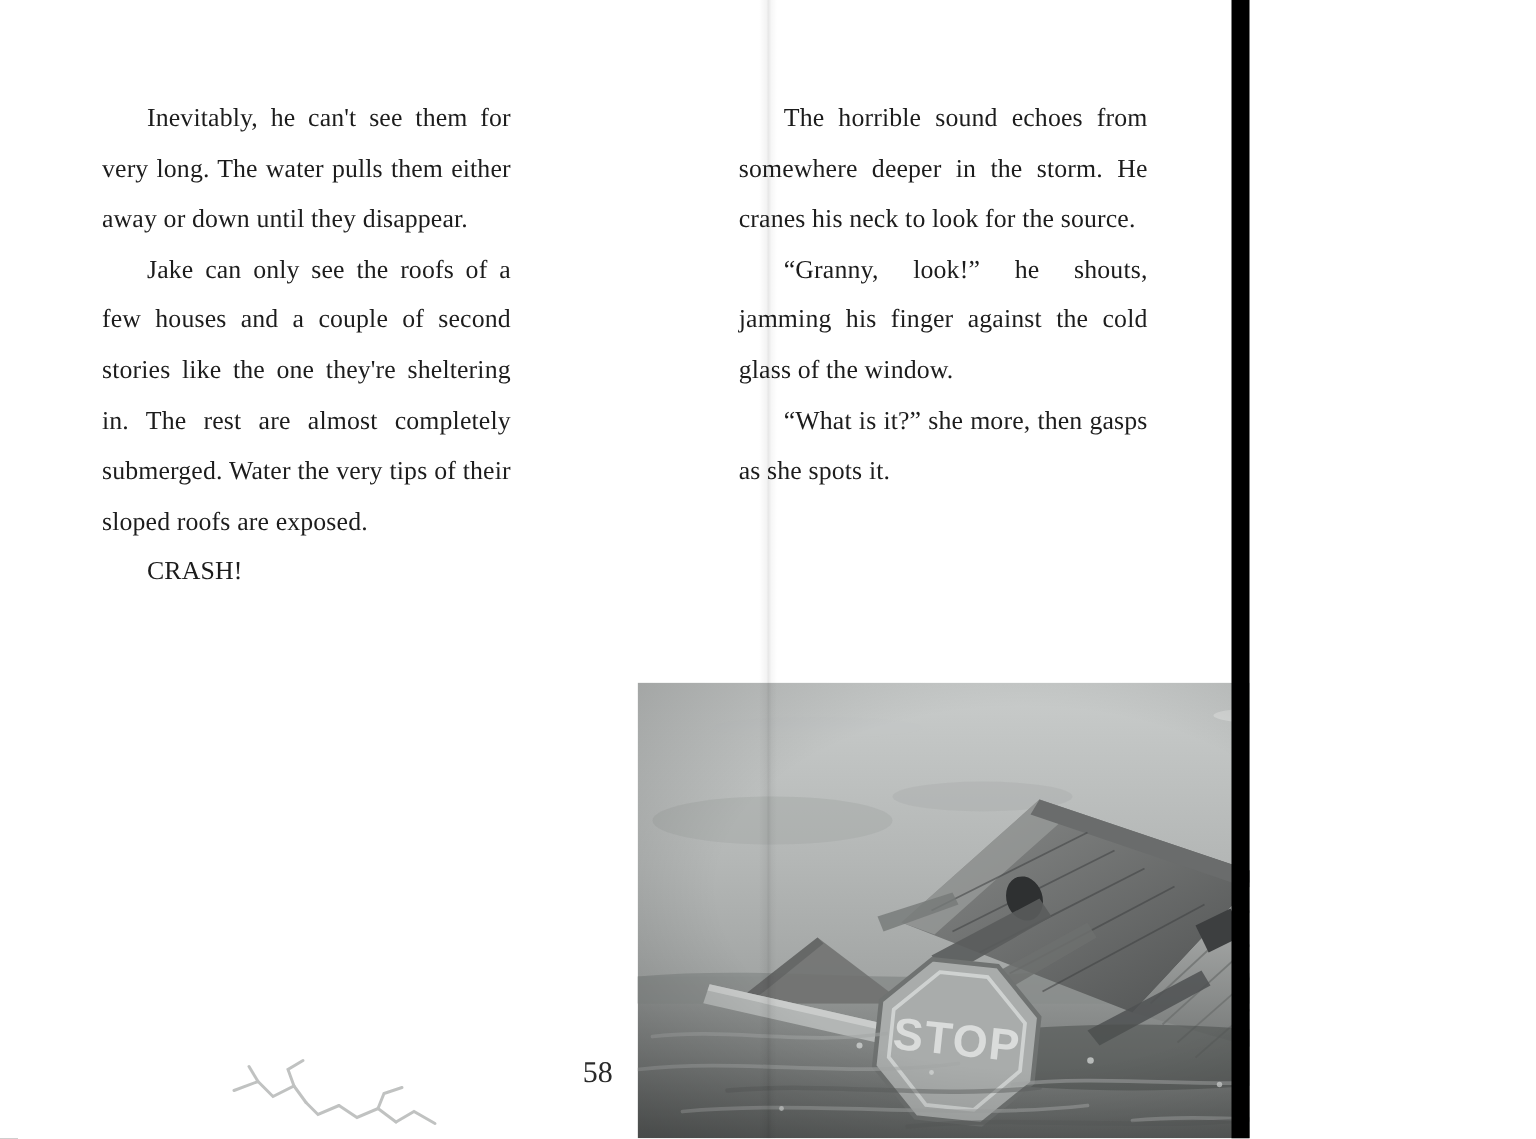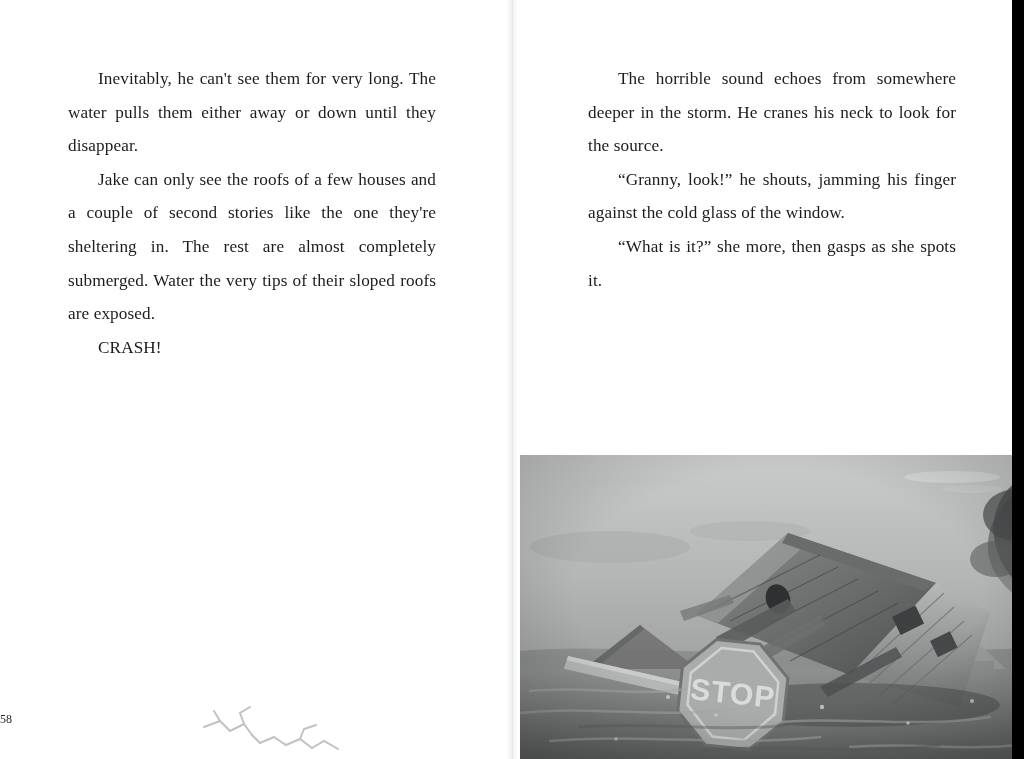--- a/index.html
+++ b/index.html
@@ -10,21 +10,21 @@
   body {
     width: 1024px;
     height: 759px;
     overflow: hidden;
     font-family: "Liberation Serif", serif;
     color: #1a1a1a;
   }
 
   .spread {
     position: relative;
-    width: 1024px;
+    width: 833px;
     height: 759px;
     display: flex;
     gap: 16px;
   }
 
   
   .edge {
     position: absolute;
     top: 0;
     width: 12px;
@@ -77,22 +77,22 @@
   p.body-text.italic {
     text-indent: 30px;
   }
 
   
   .folio {
     position: absolute;
     left: 0;
     right: 0;
     bottom: 32px;
-    text-align: left;
-    font-size: 12px;
+    text-align: right;
+    font-size: 20px;
     color: #2a2a2a;
     font-family: "Liberation Serif", serif;
   }
   .folio-decor {
     position: absolute;
     left: 50%;
     bottom: 6px;
     width: 150px;
     height: 62px;
     margin-left: -52px;

